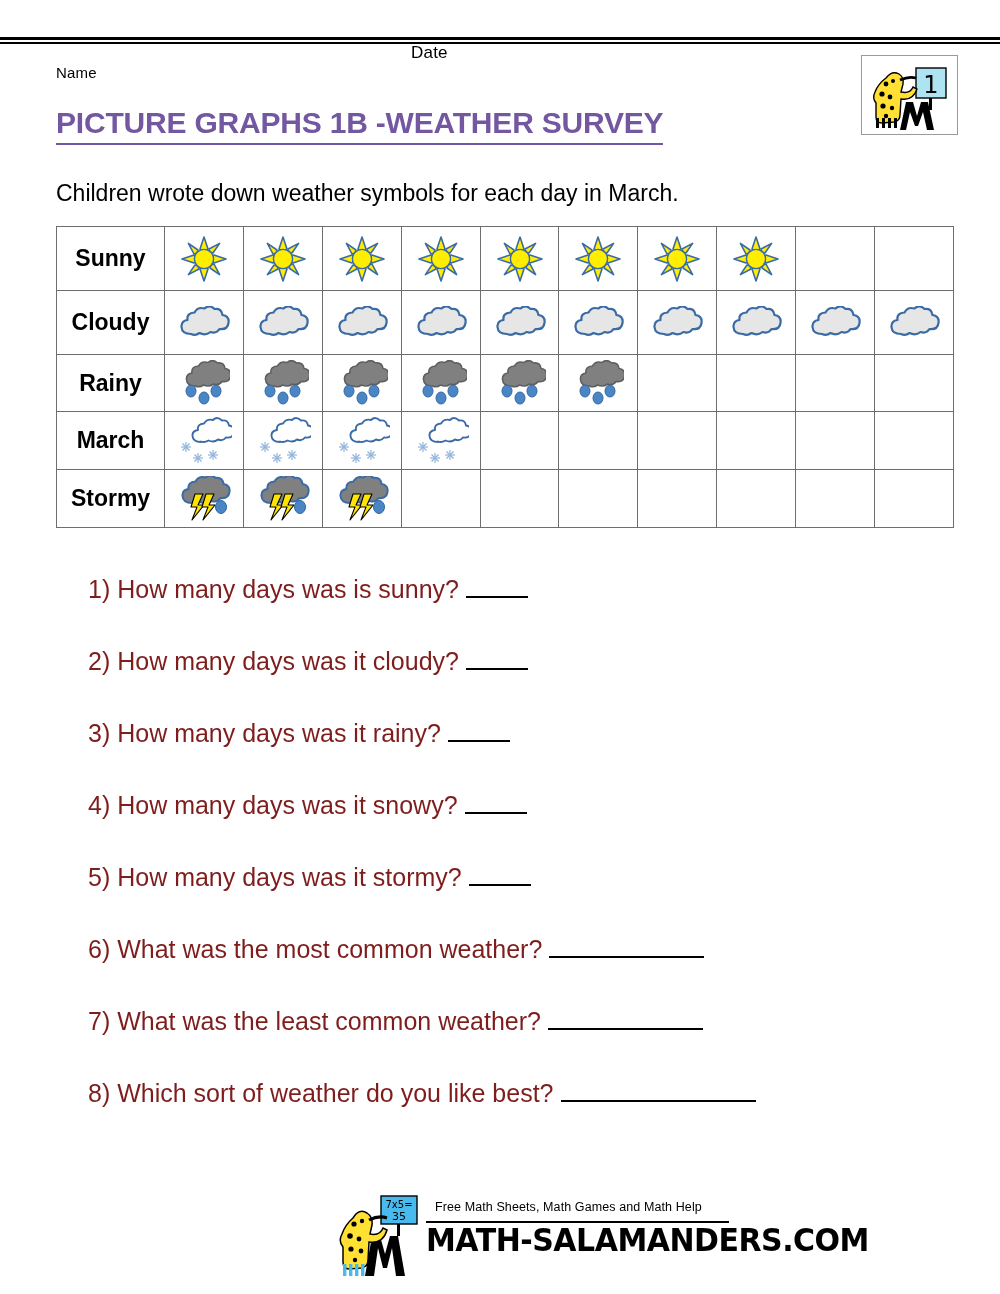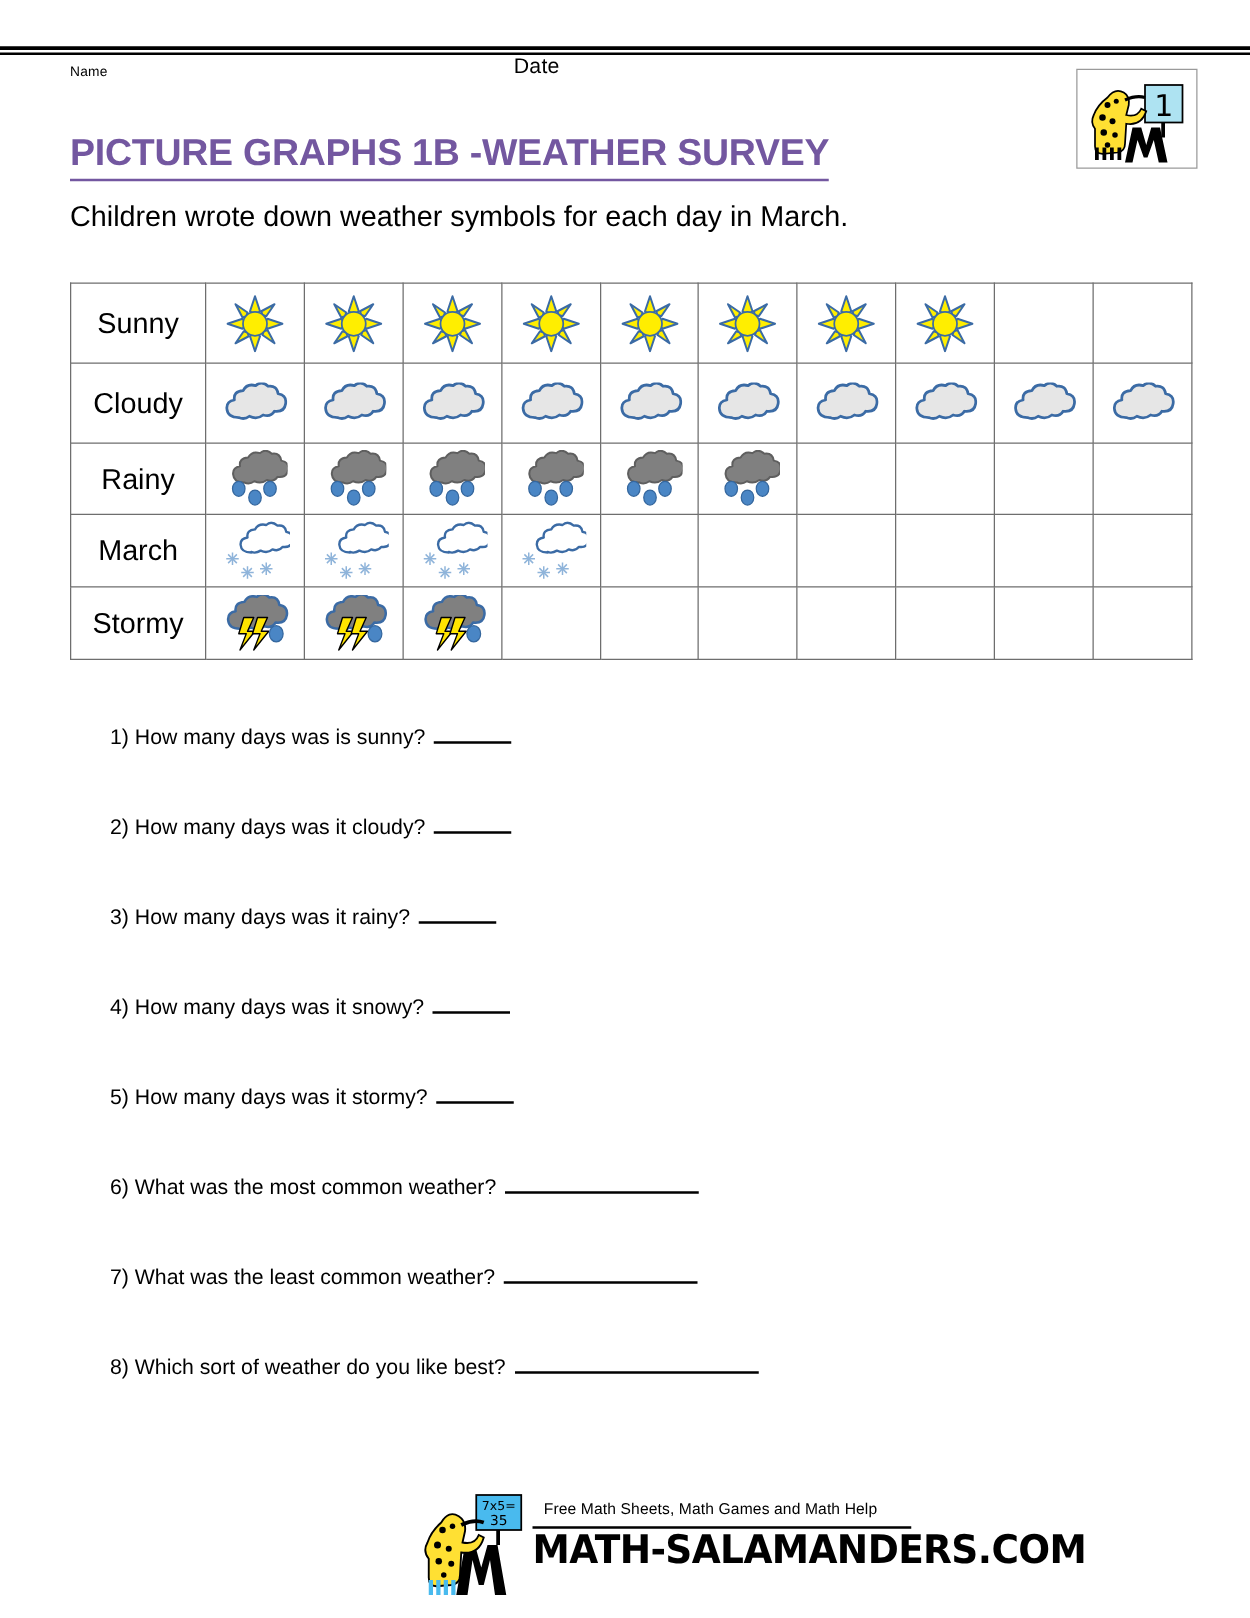--- a/index.html
+++ b/index.html
@@ -22,22 +22,22 @@
     left: 0; top: 37px;
     width: 1000px; height: 7px;
     border-top: 3px solid #000;
     border-bottom: 2px solid #000;
     box-sizing: border-box;
   }
 
   
   .name-label {
     position: absolute;
-    left: 56px; top: 52px;
-    font-size: 11px;
+    left: 56px; top: 64px;
+    font-size: 15px;
     letter-spacing: .2px;
   }
   .date-label {
     position: absolute;
     left: 411px; top: 43px;
     font-size: 17px;
     letter-spacing: .2px;
   }
 
   
@@ -61,33 +61,34 @@
     letter-spacing: -0.2px;
     border-bottom: 2px solid #7357a0;
     padding-bottom: 3px;
     display: inline-block;
     white-space: nowrap;
   }
 
   
   .intro {
     position: absolute;
-    left: 56px; top: 160px;
+    left: 56px; top: 180px;
     font-size: 23px;
     color: #000;
     white-space: nowrap;
   }
 
   
   .graph-table {
     position: absolute;
     left: 56px; top: 226px;
     width: 886px;
     border-collapse: collapse;
     table-layout: fixed;
+    font-weight: bold;
   }
   .graph-table td {
     border: 1px solid #6e6e6e;
     padding: 0;
     text-align: center;
     vertical-align: middle;
     background: #fff;
   }
   .graph-table td.label-cell {
     width: 107px;
@@ -105,22 +106,22 @@
   .row-stormy td { height: 57px; }
   .icon-cell svg { display: block; margin: 0 auto; }
 
   
   .questions {
     position: absolute;
     left: 88px; top: 575px;
     width: 860px;
   }
   .question {
-    font-size: 17px;
-    color: #000000;
+    font-size: 25px;
+    color: #7f1d1d;
     height: 72px;
     white-space: nowrap;
   }
   .q-text { }
   .q-blank {
     display: inline-block;
     border-bottom: 2px solid #000;
     vertical-align: baseline;
     margin-left: 7px;
     height: 18px;

